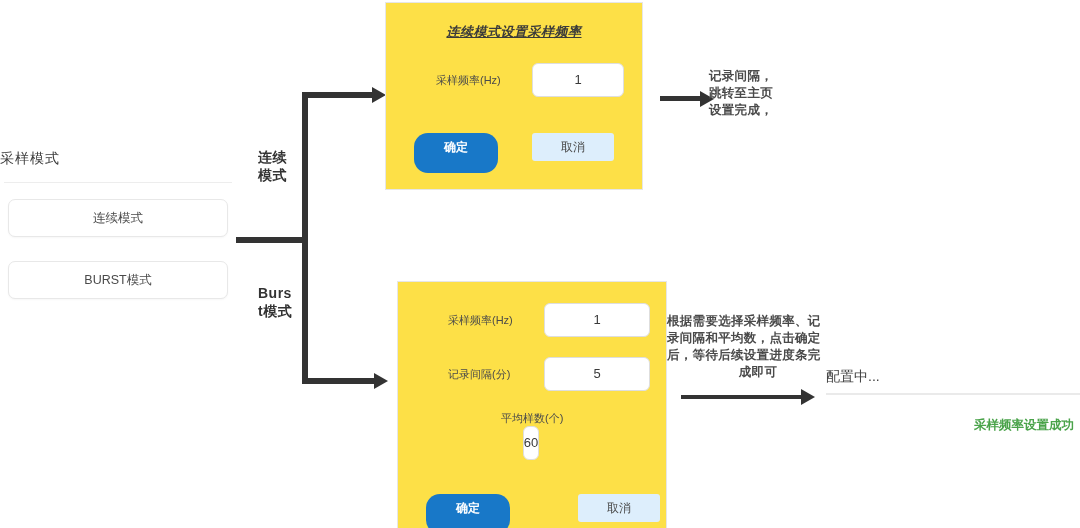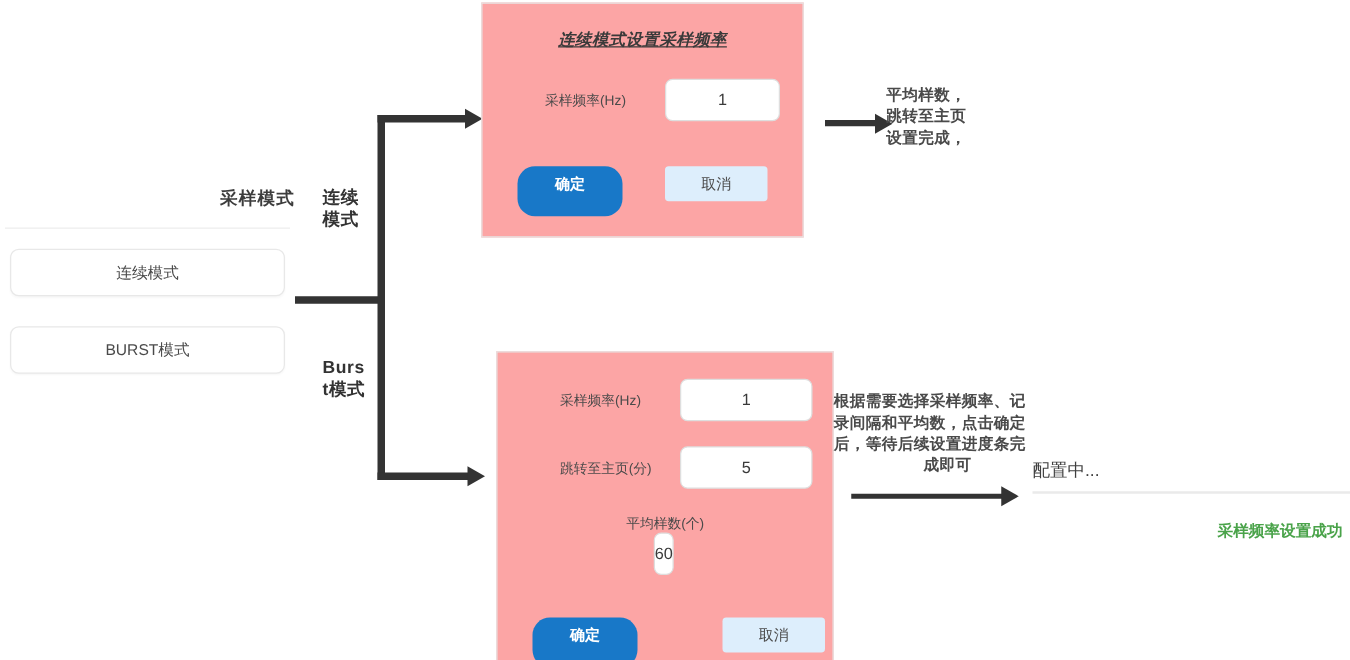--- a/index.html
+++ b/index.html
@@ -22,23 +22,23 @@
     height: 528px;
   }
   .abs { position: absolute; }
 
   
   #left-panel {
     left: 0px; top: 150px;
     width: 236px;
   }
   #left-title {
-    text-align: right;
+    text-align: left;
     font-size: 14px;
-    font-weight: bold;
+    font-weight: normal;
     color: #3d3d3d;
     letter-spacing: 1px;
     padding-bottom: 14px;
   }
   #left-divider {
     height: 1px;
     background: #ededed;
     margin: 0 4px 16px 4px;
   }
   .mode-btn {
@@ -71,21 +71,21 @@
     font-weight: bold;
     color: #333333;
     line-height: 18px;
     width: 38px;
     letter-spacing: 0.5px;
     word-break: break-all;
   }
 
   
   .card {
-    background: #fca5a5;
+    background: #fde047;
     border: 1px solid #e6e6e6;
   }
   #card-continuous {
     left: 385px; top: 2px;
     width: 256px; height: 186px;
   }
   #card-burst {
     left: 397px; top: 281px;
     width: 268px; height: 247px;
   }
@@ -212,34 +212,34 @@
       <div class="field-input">1</div>
     </div>
 
     <div class="btn-row" style="margin:36px 0 0 28px;">
       <div class="btn-ok">确定</div>
       <div class="btn-cancel" style="margin-left:34px;">取消</div>
     </div>
   </div>
 
   <div class="abs note" style="left:709px; top:68px; width:150px;">
-    <div>平均样数，</div>
+    <div>记录间隔，</div>
     <div>跳转至主页</div>
     <div>设置完成，</div>
   </div>
 
   <div class="abs card" id="card-burst">
 
     <div class="field-row" style="margin:21px 16px 0 14px;">
       <div class="field-label">采样频率(Hz)</div>
       <div class="field-input">1</div>
     </div>
 
     <div class="field-row" style="margin:20px 16px 0 14px;">
-      <div class="field-label">跳转至主页(分)</div>
+      <div class="field-label">记录间隔(分)</div>
       <div class="field-input">5</div>
     </div>
 
     <div class="field-row" style="margin:20px 16px 0 14px;flex-direction:column;">
       <div class="field-label">平均样数(个)</div>
       <div class="field-input">60</div>
     </div>
 
     <div class="btn-row" style="margin:34px 0 0 28px;">
       <div class="btn-ok">确定</div>

